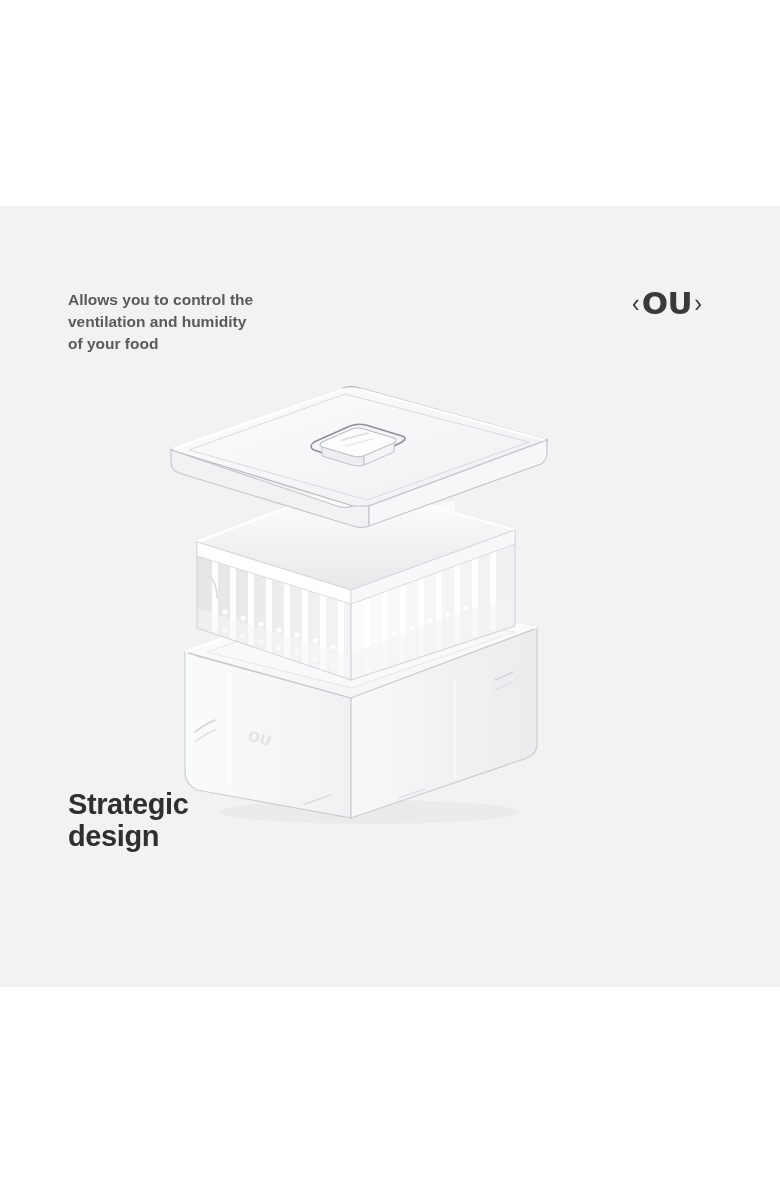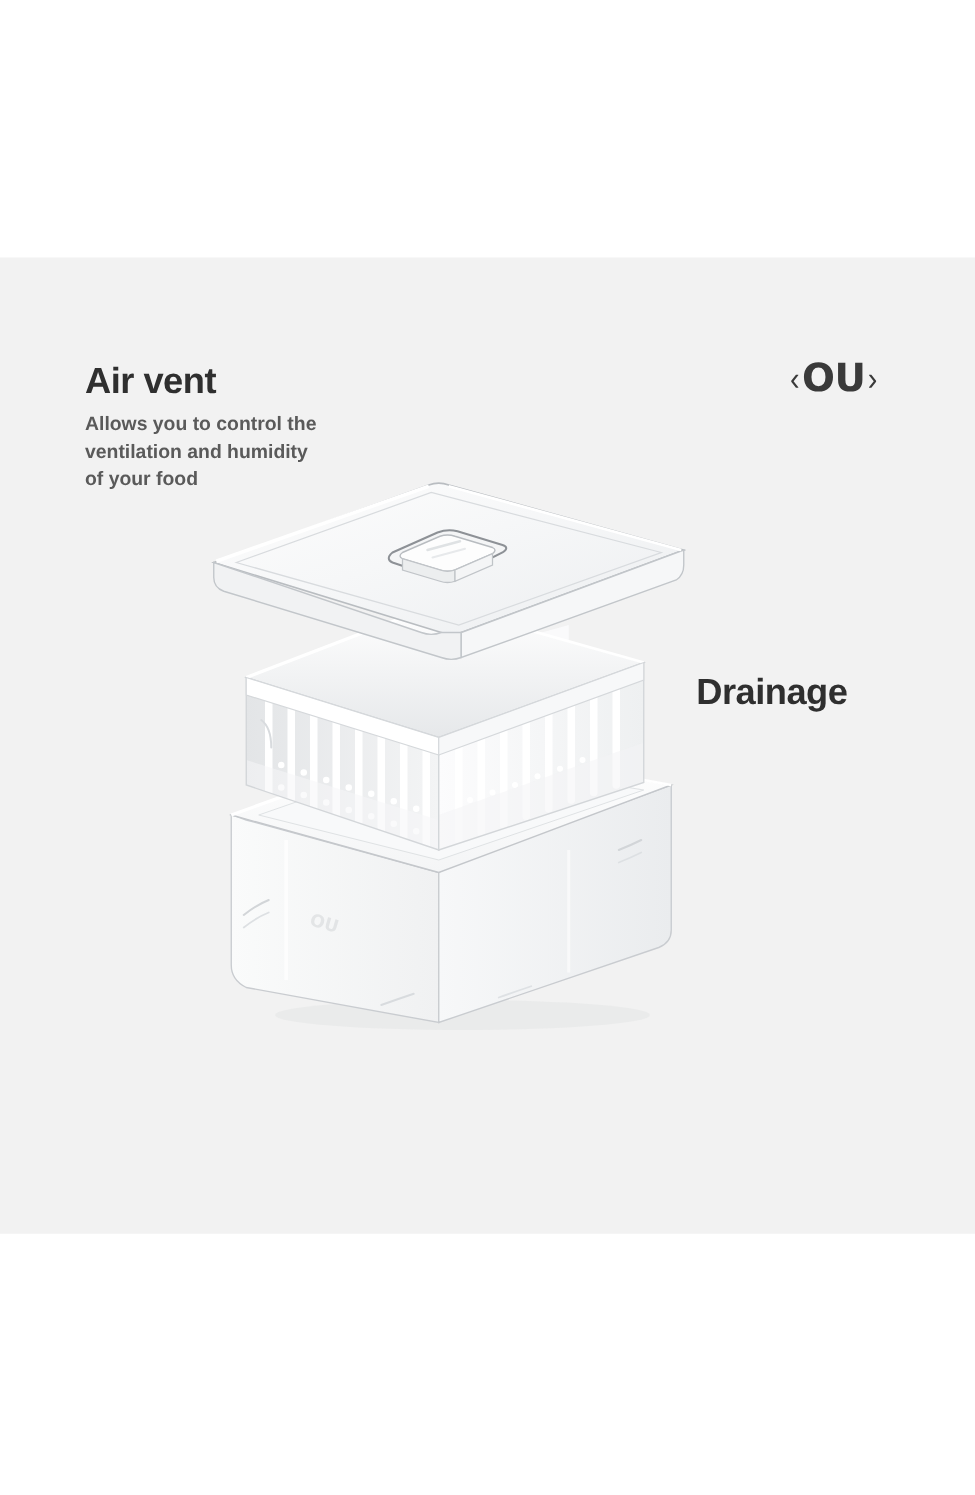--- a/index.html
+++ b/index.html
@@ -292,24 +292,24 @@
       <path d="M58,36 L58,45 L88,32 L88,23 Z" fill="#f4f5f6" stroke="#c0c4c8" stroke-width="1"></path>
 
       <path d="M36,20 L62,13" stroke="#dfe2e4" stroke-width="2" stroke-linecap="round"></path>
       <path d="M40,26 L66,19" stroke="#e7e9eb" stroke-width="1.6" stroke-linecap="round"></path>
     </g>
   </g>
 </svg>
 </div>
 
 <div class="callout" id="callout-air">
-  <h2 class="heading">Air vent</h2>
   <p class="body">Allows you to control the
 ventilation and humidity
 of your food</p>
 </div>
 
 <div class="callout" id="callout-drain">
-  <h2 class="heading">Drainage</h2>
 </div>
 
 <div class="callout" id="callout-strat">
+  <h2 class="heading">Strategic
+design</h2>
 </div>
 
 </body></html>

